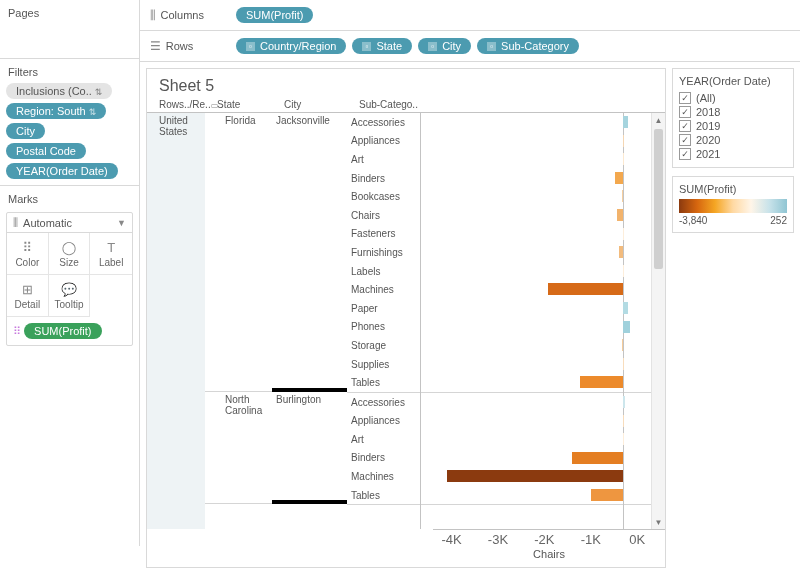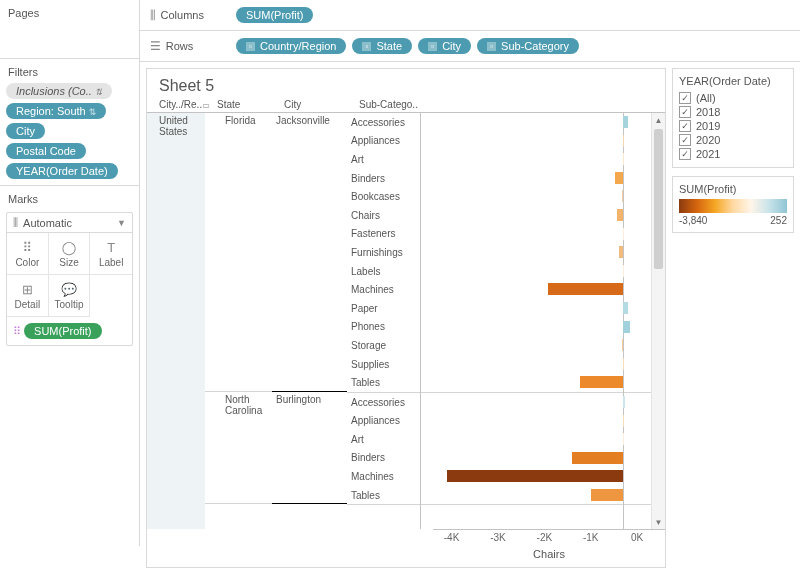--- a/index.html
+++ b/index.html
@@ -2,21 +2,21 @@
 <html><head>
 <meta charset="utf-8">
 <style>
   * { box-sizing: border-box; margin: 0; padding: 0; font-family: "Segoe UI", Arial, sans-serif; }
   body { width: 800px; height: 574px; background: #fff; font-size: 11px; color: #555; position: relative; }
   .left-col { position: absolute; left: 0; top: 0; width: 140px; height: 546px; border-right: 1px solid #d9d9d9; }
   .panel { border-top: 1px solid #d9d9d9; padding: 4px 6px; }
   .panel:first-child { border-top: none; }
   .panel-title { font-size: 11px; color: #555; padding: 3px 2px; }
   .pill { display: inline-block; background: #4c9bb0; color: #fff; border-radius: 11px; padding: 2px 10px; font-size: 11px; margin: 2px 0; white-space: nowrap; position: relative; }
-  .pill-gray { background: #e4e4e4; color: #555; font-style: italic; }
+  .pill-gray { background: #e4e4e4; color: #555; }
   .pill-green { background: #3aa15b; }
   .pill .sort-ico { font-size: 9px; opacity: 0.7; margin-left: 3px; }
   .marks-box { border: 1px solid #d9d9d9; border-radius: 2px; margin-top: 4px; }
   .marks-sel { display: flex; align-items: center; border-bottom: 1px solid #d9d9d9; padding: 3px 6px; justify-content: space-between; }
   .marks-grid { display: grid; grid-template-columns: 1fr 1fr 1fr; }
   .mark-cell { border-right: 1px solid #e5e5e5; border-bottom: 1px solid #e5e5e5; display: flex; flex-direction: column; align-items: center; justify-content: center; height: 42px; font-size: 10px; color: #666; gap: 2px; cursor: pointer; }
   .mark-cell:nth-child(3n) { border-right: none; }
   .mark-ico { font-size: 13px; color: #888; }
   .marks-foot { padding: 4px 6px; }
   .shelf-area { position: absolute; left: 140px; top: 0; right: 0; }
@@ -31,31 +31,31 @@
   .viz-headers { display: flex; border-bottom: 1px solid #c3c3c3; font-size: 10px; color: #555; padding: 0 0 2px 12px; }
   .vh-country { width: 58px; }
   .vh-state { width: 67px; }
   .vh-city { width: 75px; }
   .vh-subcat { flex: 1; }
   .viz-body { flex: 1; display: flex; overflow: hidden; position: relative; }
   .col-country { width: 58px; padding: 2px 0 0 12px; font-size: 10px; color: #555; background: #eef3f5; }
   .col-state { width: 67px; font-size: 10px; color: #555; }
   .col-city { width: 75px; font-size: 10px; color: #555; }
   .state-block { border-bottom: 1px solid #d5d5d5; padding: 2px 20px 0; }
-  .city-block { border-bottom: 1px solid #000000; padding: 2px 4px 0; }
+  .city-block { border-bottom: 4px solid #000000; padding: 2px 4px 0; }
   .subcat-col { width: 74px; font-size: 10px; color: #555; border-right: 1px solid #c3c3c3; }
   .subcat-item { height: 18.6px; padding: 0 4px; display: flex; align-items: center; }
   .subcat-group { border-bottom: 1px solid #d5d5d5; }
   .bars-col { flex: 1; position: relative; }
   .bar-group { border-bottom: 1px solid #d5d5d5; }
   .bar-row { height: 18.6px; position: relative; }
   .bar { position: absolute; top: 3px; height: 12px; }
   .zero-line { position: absolute; top: 0; bottom: 0; width: 1px; background: #c3c3c3; }
   .x-axis { height: 38px; border-top: 1px solid #c3c3c3; position: relative; margin-left: 286px; }
-  .x-tick { position: absolute; top: 2px; font-size: 10px; color: #666; transform: translateX(-50%); }
+  .x-tick { position: absolute; top: 2px; font-size: 13px; color: #666; transform: translateX(-50%); }
   .x-title { position: absolute; top: 18px; left: 50%; transform: translateX(-50%); font-size: 11px; color: #555; }
   .scrollbar { width: 14px; background: #f4f4f4; border-left: 1px solid #e3e3e3; display: flex; flex-direction: column; }
   .sb-arrow { height: 14px; display: flex; align-items: center; justify-content: center; font-size: 8px; color: #777; cursor: pointer; }
   .sb-track { flex: 1; position: relative; }
   .sb-thumb { position: absolute; left: 2px; right: 2px; top: 2px; height: 140px; background: #cfcfcf; border-radius: 2px; }
   .legends { width: 122px; display: flex; flex-direction: column; gap: 8px; }
   .legend-card { border: 1px solid #d9d9d9; padding: 6px; }
   .legend-title { font-size: 11px; color: #555; margin-bottom: 4px; }
   .check-item { display: flex; align-items: center; gap: 5px; font-size: 11px; color: #555; padding: 1px 0; }
   .checkbox { width: 12px; height: 12px; border: 1px solid #999; display: flex; align-items: center; justify-content: center; font-size: 9px; color: #555; cursor: pointer; }
@@ -142,21 +142,21 @@
         <span class="dim-pill"><span class="sq">▫</span>City</span>
         <span class="dim-pill"><span class="sq">▫</span>Sub-Category</span>
       </div>
   </div>
 </div>
 
 <div class="main-area">
   <div class="viz">
     <div class="viz-title">Sheet 5</div>
     <div class="viz-headers">
-      <div class="vh-country"><span>City../Re..</span><span style="font-size:8px;color:#888;">▭</span></div>
+      <div class="vh-country"><span>Rows../Re..</span><span style="font-size:8px;color:#888;">▭</span></div>
       <div class="vh-state">State</div>
       <div class="vh-city">City</div>
       <div class="vh-subcat">Sub-Catego..</div>
     </div>
     <div class="viz-body">
       <div class="col-country">United States</div>
       <div class="col-state" id="state-col">
           <div class="state-block" style="height: 279px;">Florida</div>
           <div class="state-block" style="height: 111.6px;">North Carolina</div>
         </div>

